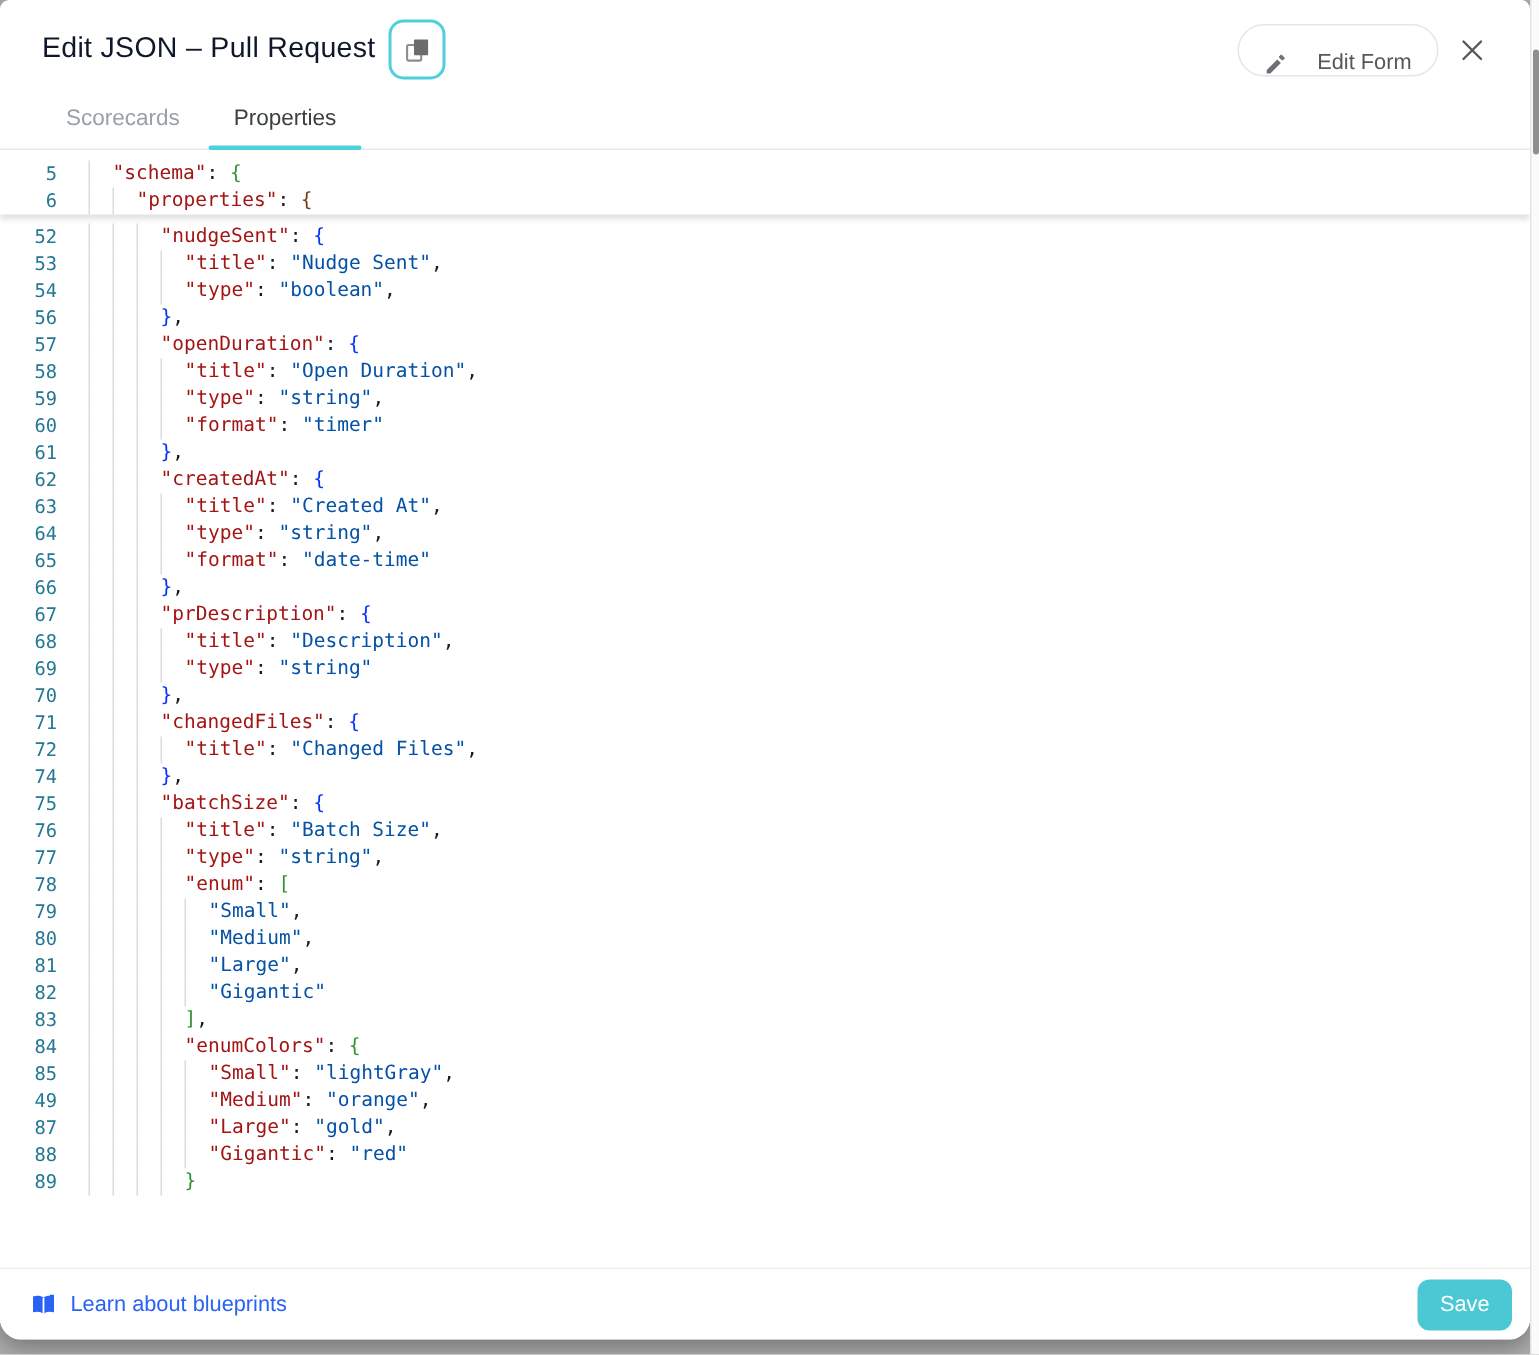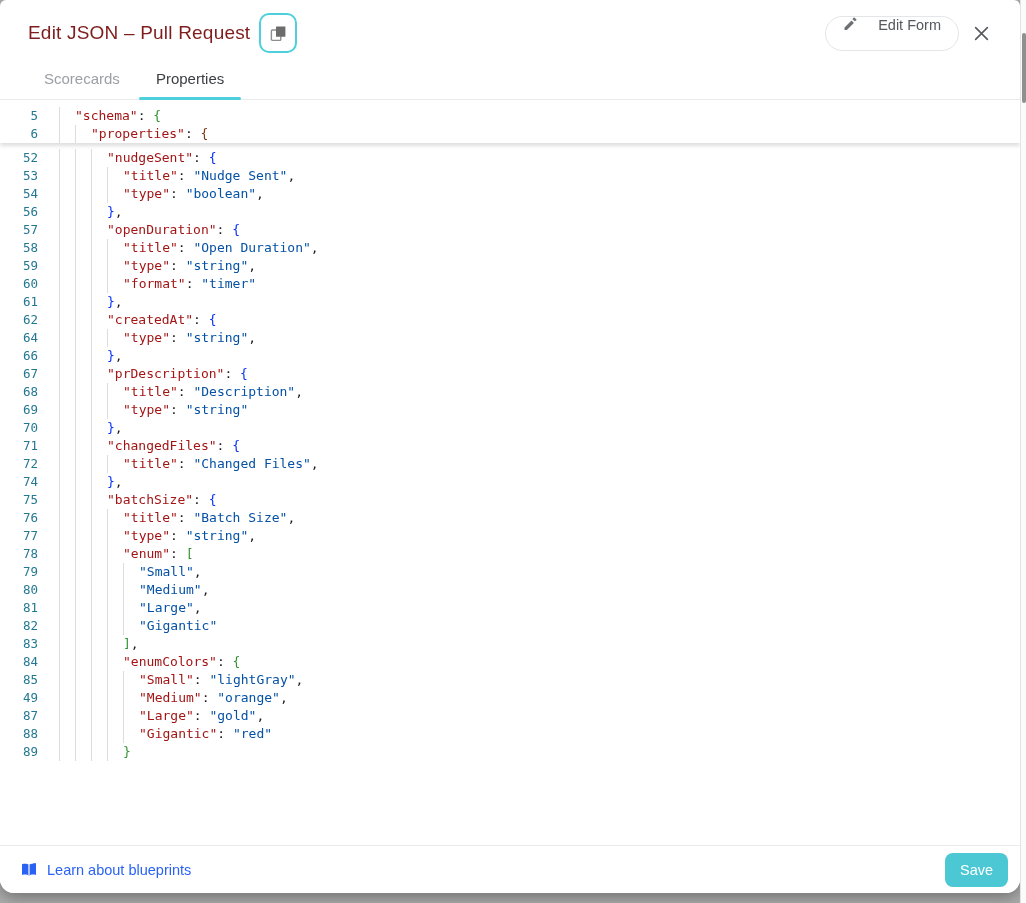--- a/index.html
+++ b/index.html
@@ -15,24 +15,24 @@
     position:absolute;left:0;top:0;width:1020px;height:893px;background:#fff;
     border-radius:6px 6px 14px 14px;box-shadow:0 5px 16px rgba(0,0,0,.35);
     display:flex;flex-direction:column;overflow:hidden;
   }
   
   .pagebar{position:absolute;right:0;top:0;width:6px;height:903px;background:#fbfbfb;border-left:1px solid #e4e4e4}
   .pagebar .thumb{position:absolute;left:1px;top:33px;width:4px;height:70px;background:#8f8f8f;border-radius:2px}
 
   
   .hd{display:flex;align-items:center;height:58px;padding:8px 14px 0 28px;flex:none}
-  .title{font-size:19px;color:#7f1d1d;letter-spacing:.2px}
+  .title{font-size:19px;color:#0f172a;letter-spacing:.2px}
   .copy-btn{margin-left:9px;width:38px;height:40px;border:2px solid var(--accent);border-radius:10px;background:#fff;display:flex;align-items:center;justify-content:center;cursor:pointer;padding:0}
   .spacer{flex:1}
-  .edit-form-btn{display:flex;align-items:flex-start;gap:21px;height:35px;padding:0 17px;border:1px solid #e3e5e8;border-radius:18px;background:#fff;color:#55585c;font-size:14.5px;cursor:pointer}
+  .edit-form-btn{display:flex;align-items:flex-end;gap:21px;height:35px;padding:0 17px;border:1px solid #e3e5e8;border-radius:18px;background:#fff;color:#55585c;font-size:14.5px;cursor:pointer}
   .close-btn{background:none;border:none;margin:0 12px 0 10px;padding:4px;cursor:pointer;display:flex;align-items:center}
 
   
   .tabs{display:flex;padding-left:27px;border-bottom:1px solid #eaeaea;height:42px;flex:none}
   .tab{padding:0 17px;display:flex;align-items:center;font-size:15px;color:#9aa0a6;position:relative;cursor:pointer;margin-right:2px}
   .tab.active{color:#3c4043;font-weight:500}
   .tab.active::after{content:"";position:absolute;left:0;right:0;bottom:-1px;height:3px;background:var(--accent);border-radius:2px}
 
   
   .editor{flex:1;overflow:hidden;background:#fff;position:relative;
@@ -133,22 +133,30 @@
         </div>
         <div class="row">
           <span class="ln">61</span>
           <span class="code"><span class="guide"></span><span class="guide"></span><span class="guide"></span><span style="color: rgb(4, 49, 250);">}</span><span style="color: rgb(27, 27, 27);">,</span></span>
         </div>
         <div class="row">
           <span class="ln">62</span>
           <span class="code"><span class="guide"></span><span class="guide"></span><span class="guide"></span><span style="color: rgb(163, 21, 21);">"createdAt"</span><span style="color: rgb(27, 27, 27);">: </span><span style="color: rgb(4, 49, 250);">{</span></span>
         </div>
         <div class="row">
+          <span class="ln">63</span>
+          <span class="code"><span class="guide"></span><span class="guide"></span><span class="guide"></span><span class="guide"></span><span style="color: rgb(163, 21, 21);">"title"</span><span style="color: rgb(27, 27, 27);">: </span><span style="color: rgb(4, 81, 165);">"Created At"</span><span style="color: rgb(27, 27, 27);">,</span></span>
+        </div>
+        <div class="row">
           <span class="ln">64</span>
           <span class="code"><span class="guide"></span><span class="guide"></span><span class="guide"></span><span class="guide"></span><span style="color: rgb(163, 21, 21);">"type"</span><span style="color: rgb(27, 27, 27);">: </span><span style="color: rgb(4, 81, 165);">"string"</span><span style="color: rgb(27, 27, 27);">,</span></span>
+        </div>
+        <div class="row">
+          <span class="ln">65</span>
+          <span class="code"><span class="guide"></span><span class="guide"></span><span class="guide"></span><span class="guide"></span><span style="color: rgb(163, 21, 21);">"format"</span><span style="color: rgb(27, 27, 27);">: </span><span style="color: rgb(4, 81, 165);">"date-time"</span></span>
         </div>
         <div class="row">
           <span class="ln">66</span>
           <span class="code"><span class="guide"></span><span class="guide"></span><span class="guide"></span><span style="color: rgb(4, 49, 250);">}</span><span style="color: rgb(27, 27, 27);">,</span></span>
         </div>
         <div class="row">
           <span class="ln">67</span>
           <span class="code"><span class="guide"></span><span class="guide"></span><span class="guide"></span><span style="color: rgb(163, 21, 21);">"prDescription"</span><span style="color: rgb(27, 27, 27);">: </span><span style="color: rgb(4, 49, 250);">{</span></span>
         </div>
         <div class="row">

